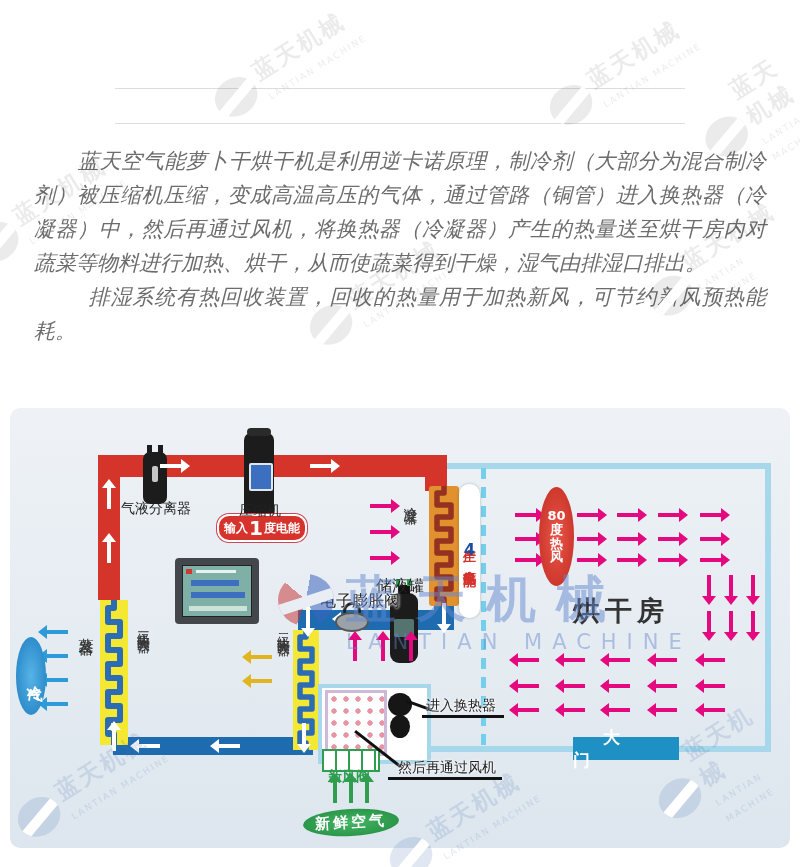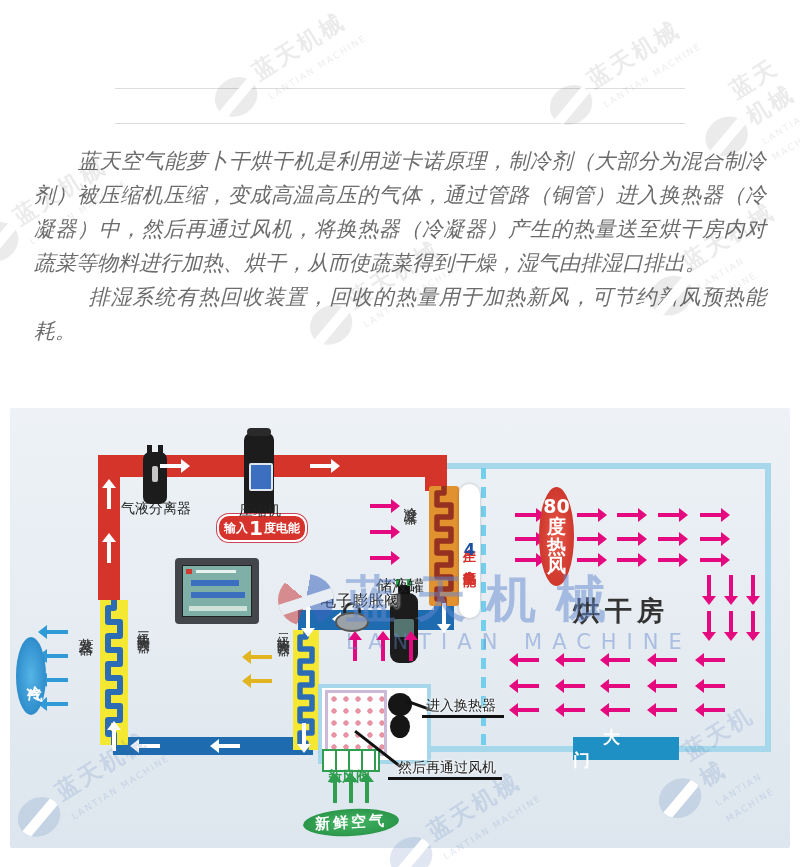--- a/index.html
+++ b/index.html
@@ -35,21 +35,21 @@
   .wm-center{position:absolute;left:268px;top:166px;z-index:30;display:flex;gap:12px;
              pointer-events:none;align-items:flex-start;}
   .wm-center .logo{width:56px;height:52px;border-radius:50%;position:relative;overflow:hidden;flex:0 0 auto;
       background:conic-gradient(from 200deg,rgba(200,60,60,.55) 0 110deg,rgba(255,255,255,0) 110deg 170deg,rgba(60,100,190,.55) 170deg 310deg,rgba(255,255,255,0) 310deg);}
   .wm-center .logo::after{content:'';position:absolute;left:-10px;top:20px;width:90px;height:11px;background:#e9eef4;transform:rotate(-18deg);}
   .wm-center .cn{font-size:50px;font-weight:bold;letter-spacing:20px;color:rgba(100,135,205,0.5);line-height:1;}
   .wm-center .en{font-size:21px;letter-spacing:10px;color:rgba(100,135,205,0.45);margin-top:6px;}
 
   
   .diagram{position:absolute;left:10px;top:408px;width:780px;height:440px;
-           background:linear-gradient(#eef2f6,#dde6ee);border-radius:2px;z-index:5;}
+           background:linear-gradient(#eef2f6,#dde6ee);border-radius:10px;z-index:5;}
   .abs{position:absolute;}
   .pipe{position:absolute;}
   .hot{background:var(--pipe_hot);}
   .cold{background:var(--pipe_cold);}
 
   
   .arr{position:absolute;width:22px;height:4px;background:var(--c);z-index:12;}
   .arr::after{content:'';position:absolute;right:-8px;top:-5px;
               border:7px solid transparent;border-right:0;border-left:9px solid var(--c);}
   .arr.left{transform:rotate(180deg);}
@@ -85,21 +85,21 @@
   .badge b{font-size:20px;margin:0 1px;line-height:1;}
 
   .vtext{writing-mode:vertical-rl;text-orientation:upright;letter-spacing:2px;color:#333;z-index:14;position:absolute;}
   .prodbar{position:absolute;background:#fff;border-radius:10px;box-shadow:0 0 3px rgba(0,0,0,.25);
            display:flex;flex-direction:column;align-items:center;justify-content:center;z-index:14;}
   .prodbar .vtext{position:static;color:#d5332c;font-size:13px;font-weight:bold;letter-spacing:1px;}
   .prodbar .num4{color:#1b4fa0;font-size:16px;}
 
   .ellipse{position:absolute;border-radius:50%;display:flex;align-items:center;justify-content:center;z-index:14;color:#fff;font-weight:bold;}
   .hot-ell{background:radial-gradient(#e8574a,#c32a20);flex-direction:column;line-height:1.05;}
-  .hot-ell span{font-size:19px;}
+  .hot-ell span{font-size:13px;}
   .cold-ell{background:radial-gradient(#56b4e6,#1d7cc0);}
   .cold-ell .vtext{position:static;color:#fff;font-size:15px;font-weight:bold;transform:rotate(-8deg);}
   .fresh-ell{background:radial-gradient(#45b565,#1f8a3e);font-size:15px;letter-spacing:3px;transform:rotate(-3deg);}
 
   .room-border{position:absolute;background:var(--room_border);z-index:8;}
   .dashline{position:absolute;width:5px;z-index:8;
             background:repeating-linear-gradient(to bottom,#74cfec 0 11px,transparent 11px 19px);}
   .door{position:absolute;background:var(--door_bg);color:#fff;font-size:17px;font-weight:bold;
         display:flex;align-items:center;justify-content:center;letter-spacing:30px;text-indent:30px;z-index:14;}
   .room-label{position:absolute;font-size:27px;color:#333;letter-spacing:5px;font-weight:700;z-index:14;}

